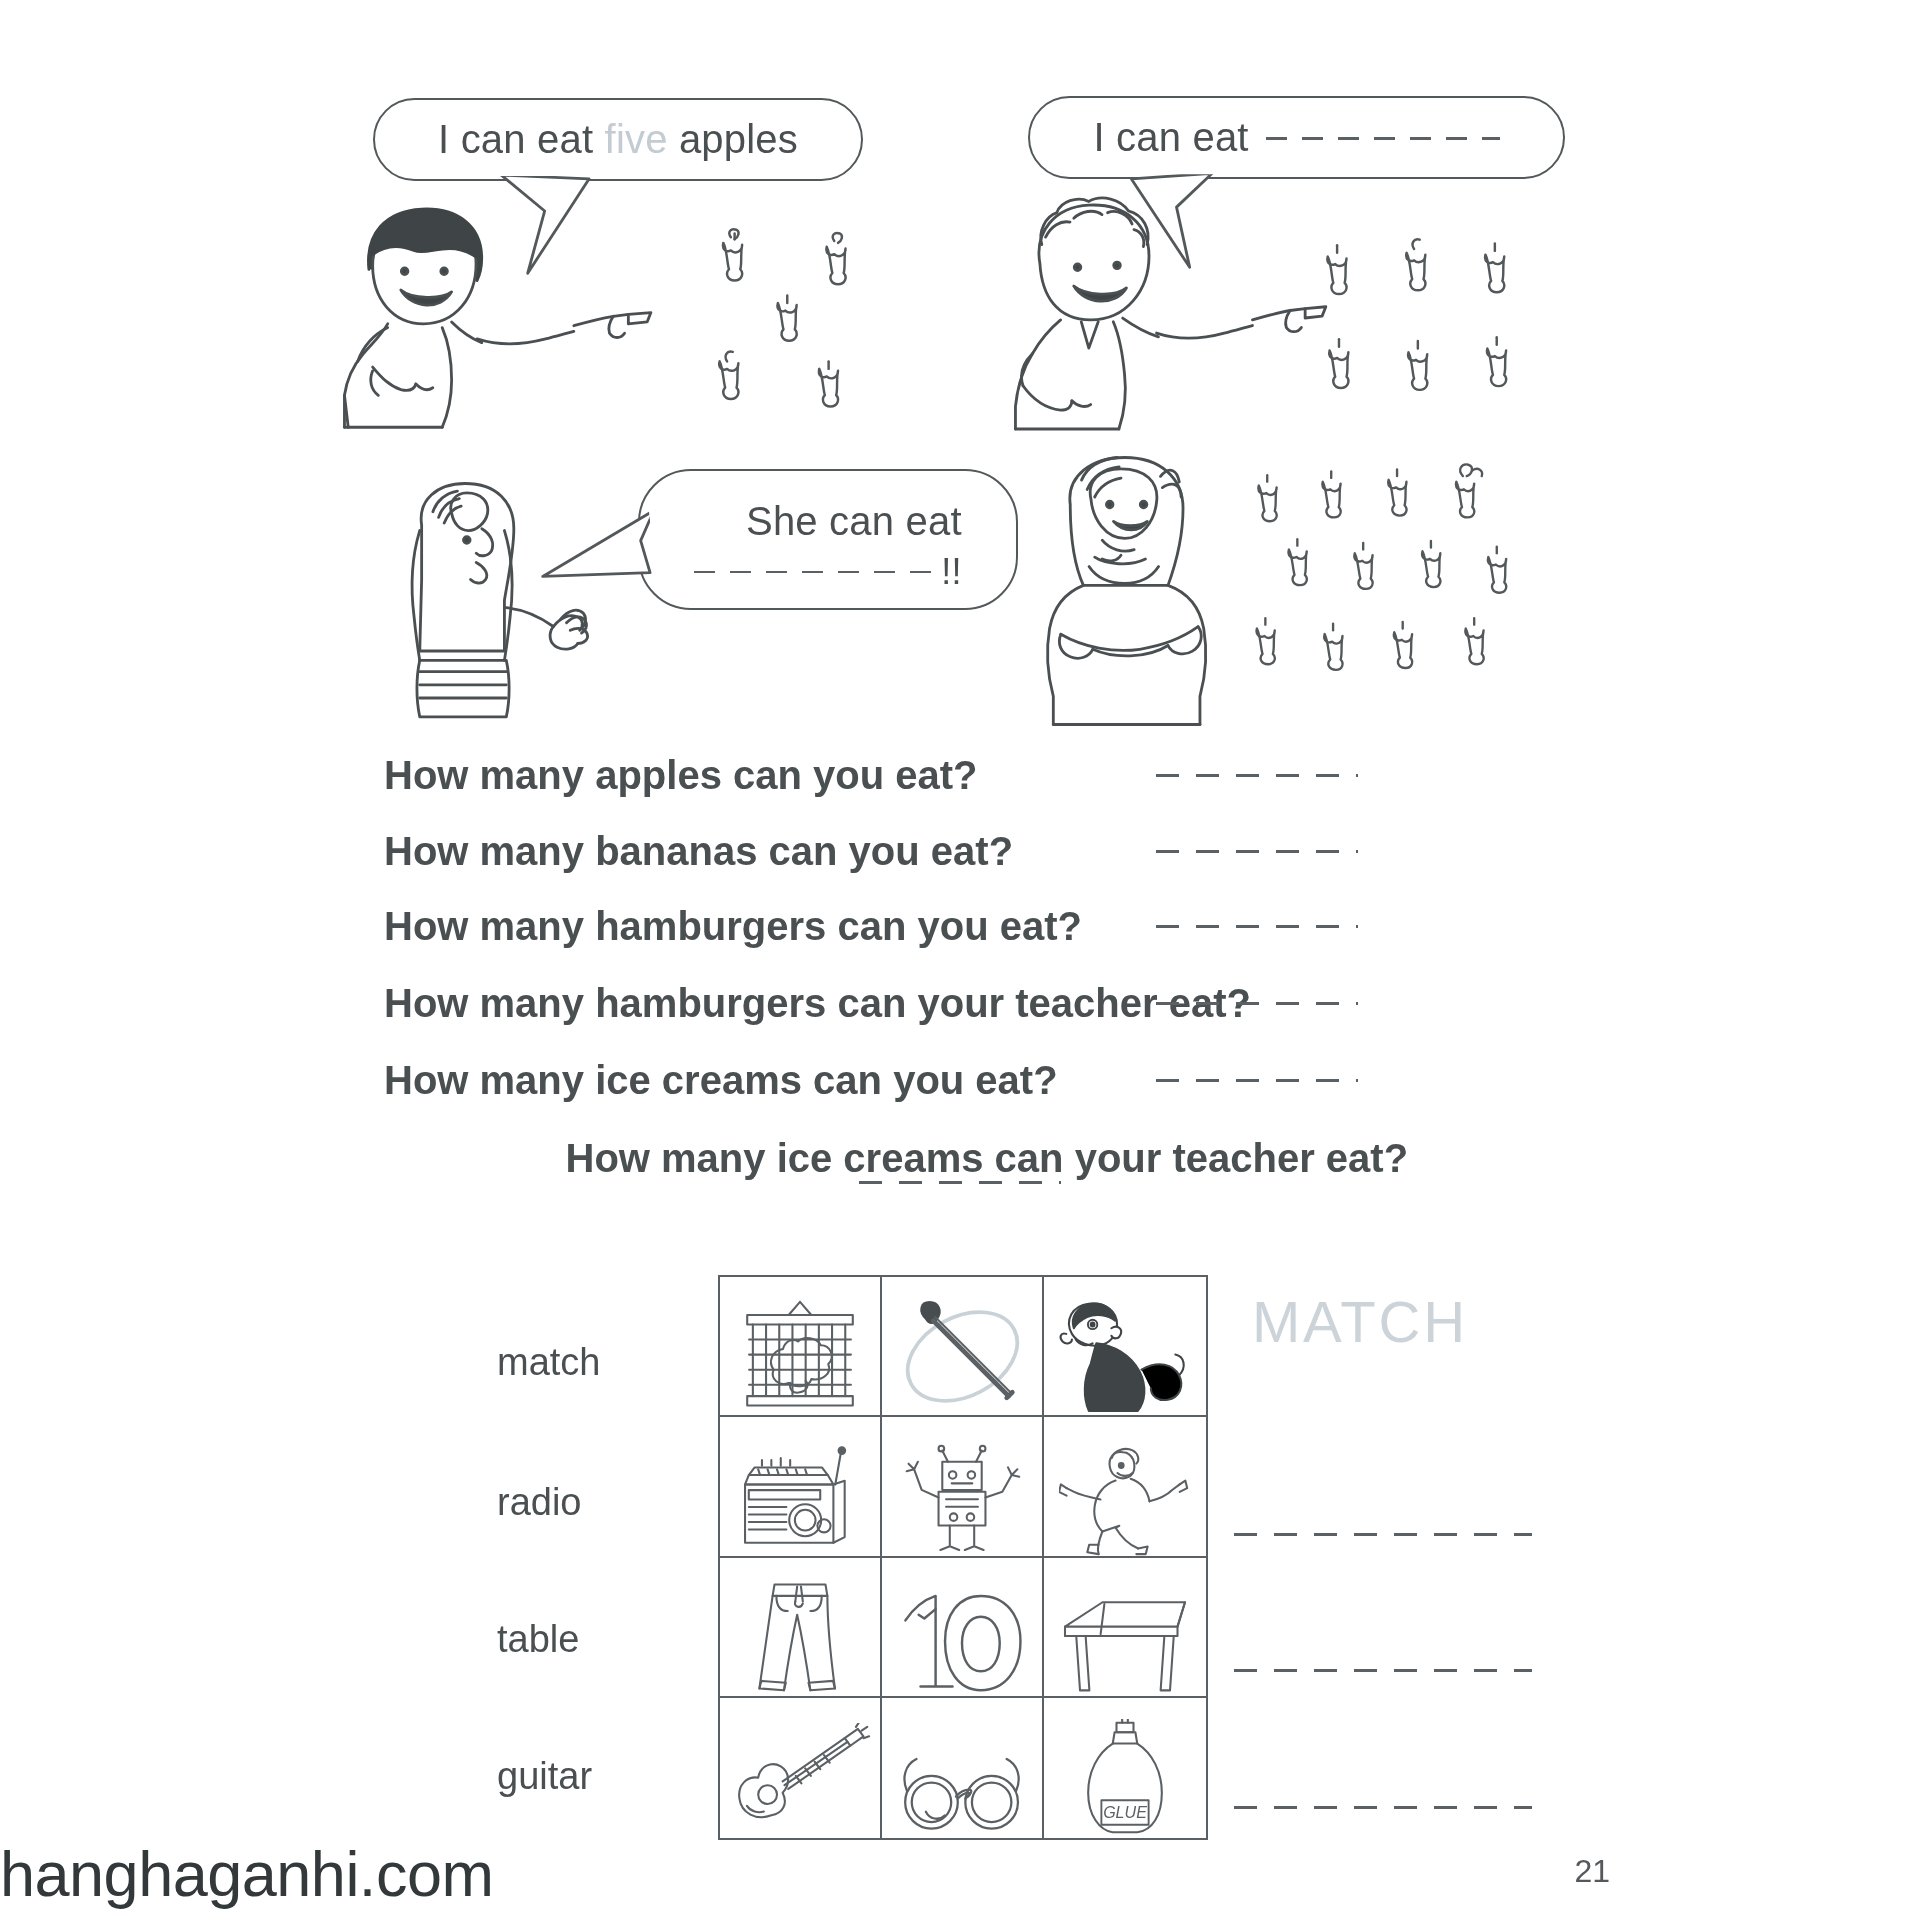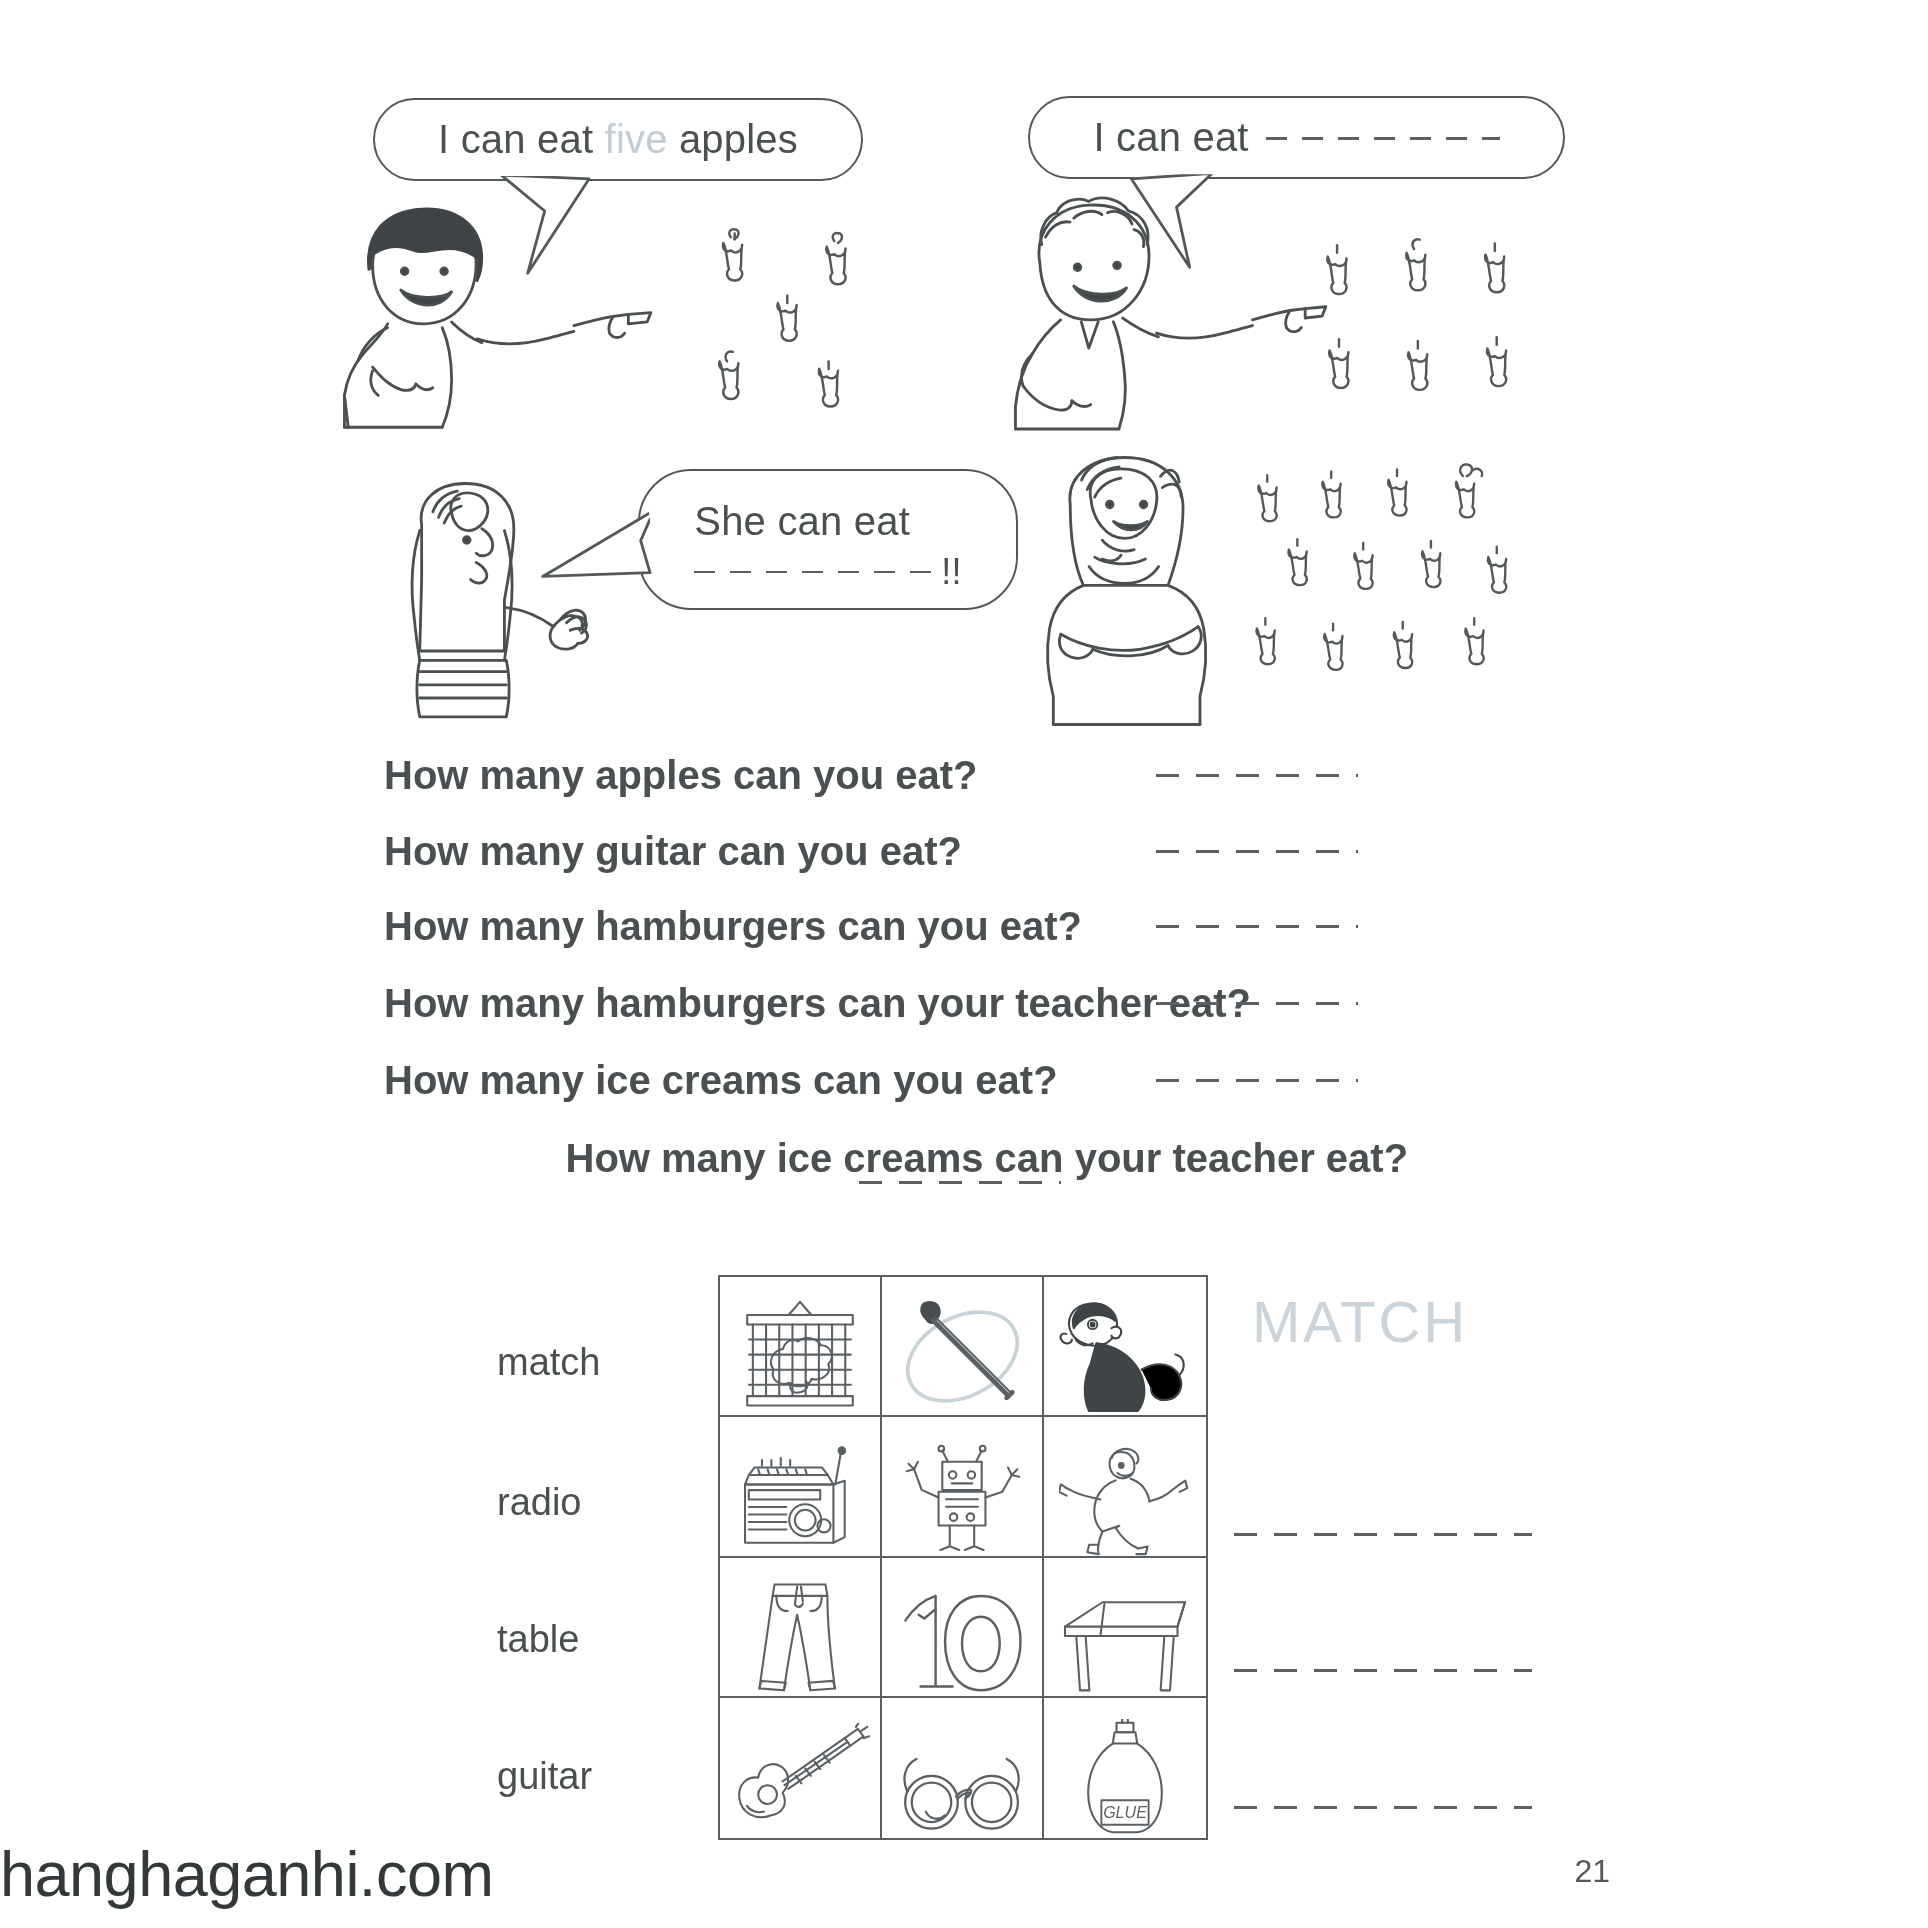--- a/index.html
+++ b/index.html
@@ -276,21 +276,21 @@
         <path d="M6 18 C4 26 10 28 14 26 C18 30 26 28 26 20 C24 30 26 40 24 46 C28 50 26 58 18 58 C10 58 8 50 12 46 C10 40 10 26 6 18 Z"></path>
       </g>
       <g transform="translate(174,104)">
         <path d="M16 14 L16 6"></path>
         <path d="M6 18 C4 26 10 28 14 26 C18 30 26 28 26 20 C24 30 26 40 24 46 C28 50 26 58 18 58 C10 58 8 50 12 46 C10 40 10 26 6 18 Z"></path>
       </g>
     </g>
   </svg>
 
   <div class="bubble" style="left:638px; top:469px; width:380px; height:141px; border-radius:53px;">
-    <div style="text-align:left; line-height:1.05;margin-top:12px;">
+    <div style="text-align:right; line-height:1.05;margin-top:12px;">
       <div class="bubble-text" style="margin-bottom:11.3px;">She can eat</div>
       <div class="bubble-text" style="font-size:36px;">
         <span class="dashline" style="width:247px; margin-bottom:5.6px;"></span><span>!!</span>
       </div>
     </div>
   </div>
   <svg class="tail" style="left:537px; top:503px;" width="132" height="113" viewBox="0 0 140 120">
     <path d="M124 8 L6 78 L120 74 L110 40 Z" fill="#ffffff" stroke="#53585b" stroke-width="3" stroke-linejoin="round"></path>
     <line x1="122" y1="6" x2="130" y2="78" stroke="#ffffff" stroke-width="7"></line>
   </svg>
@@ -397,21 +397,21 @@
         </g>
     </g>
   </svg>
 
   <div class="qrow" style="top:753px;">
     <div class="qtext" style="width:772px;">How many apples can you eat?</div>
     <div class="dashline-q" style="width:202px;"></div>
   </div>
 
   <div class="qrow" style="top:829px;">
-    <div class="qtext" style="width:772px;">How many guitar can you eat?</div>
+    <div class="qtext" style="width:772px;">How many bananas can you eat?</div>
     <div class="dashline-q" style="width:202px;"></div>
   </div>
 
   <div class="qrow" style="top:904px;">
     <div class="qtext" style="width:772px;">How many hamburgers can you eat?</div>
     <div class="dashline-q" style="width:202px;"></div>
   </div>
 
   <div class="qrow" style="top:981px;">
     <div class="qtext" style="width:772px;">How many hamburgers can your teacher eat?</div>

